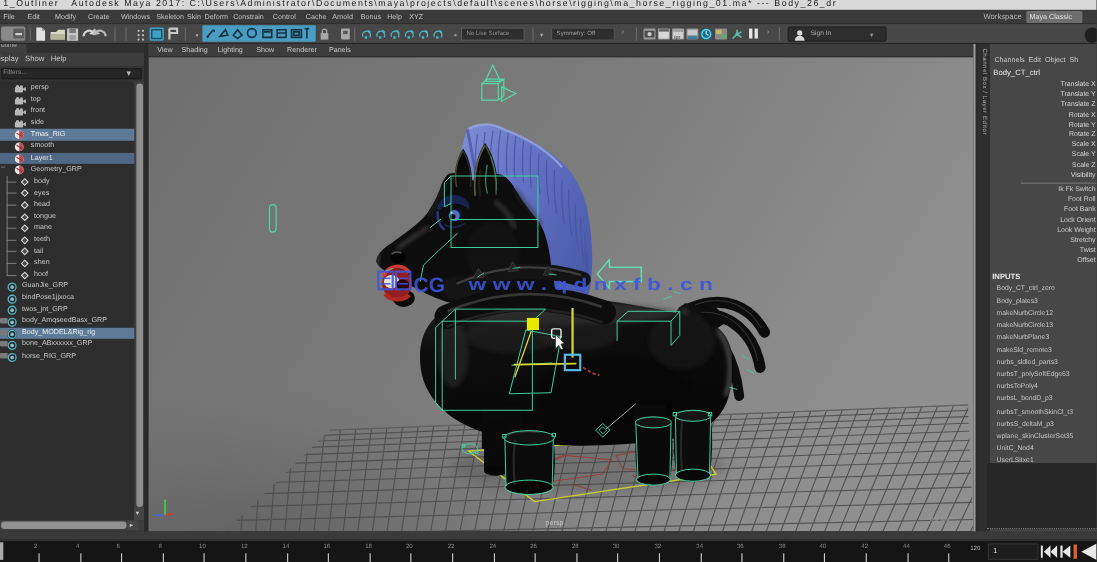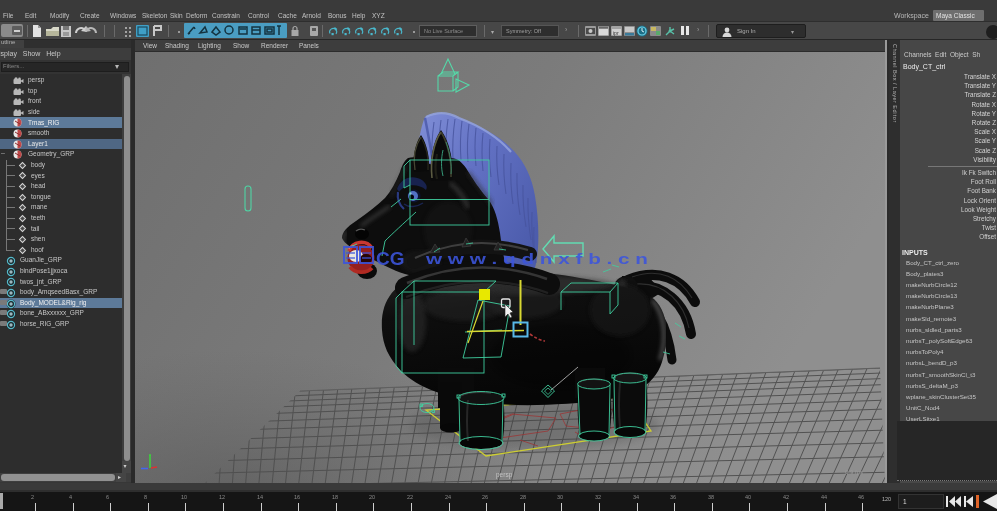--- a/index.html
+++ b/index.html
@@ -4,20 +4,23 @@
 *{margin:0;padding:0;box-sizing:border-box}
 html,body{width:997px;height:511px;overflow:hidden;background:#3a3a3a;
 font-family:"Liberation Sans",sans-serif;}
 .abs{position:absolute}
 #stage{position:relative;width:997px;height:511px}
 .t{position:absolute;white-space:nowrap}
 .sep{position:absolute;width:1px;background:#6a6a6a}
 </style></head><body>
 <div id="stage">
 
+<div class="abs" style="left:0;top:0;width:997px;height:9px;background:#d8d8d8;overflow:hidden">
+ <div class="t" style="left:3px;top:-2px;font-size:8px;color:#1c1c1c;letter-spacing:1.4px;">1_Outliner&nbsp;&nbsp;&nbsp;Autodesk Maya 2017: C:\Users\Administrator\Documents\maya\projects\default\scenes\horse\rigging\ma_horse_rigging_01.ma* --- Body_26_dr</div>
+</div>
 
 <div class="abs" style="left:0;top:9px;width:997px;height:13px;background:#3a3a3a;border-bottom:1px solid #2e2e2e">
 <div class="t" style="left:3px;top:3px;font-size:6.5px;color:#c2c2c2">File</div>
 <div class="t" style="left:25px;top:3px;font-size:6.5px;color:#c2c2c2">Edit</div>
 <div class="t" style="left:50px;top:3px;font-size:6.5px;color:#c2c2c2">Modify</div>
 <div class="t" style="left:80px;top:3px;font-size:6.5px;color:#c2c2c2">Create</div>
 <div class="t" style="left:110px;top:3px;font-size:6.5px;color:#c2c2c2">Windows</div>
 <div class="t" style="left:142px;top:3px;font-size:6.5px;color:#c2c2c2">Skeleton</div>
 <div class="t" style="left:170px;top:3px;font-size:6.5px;color:#c2c2c2">Skin</div>
 <div class="t" style="left:186px;top:3px;font-size:6.5px;color:#c2c2c2">Deform</div>

